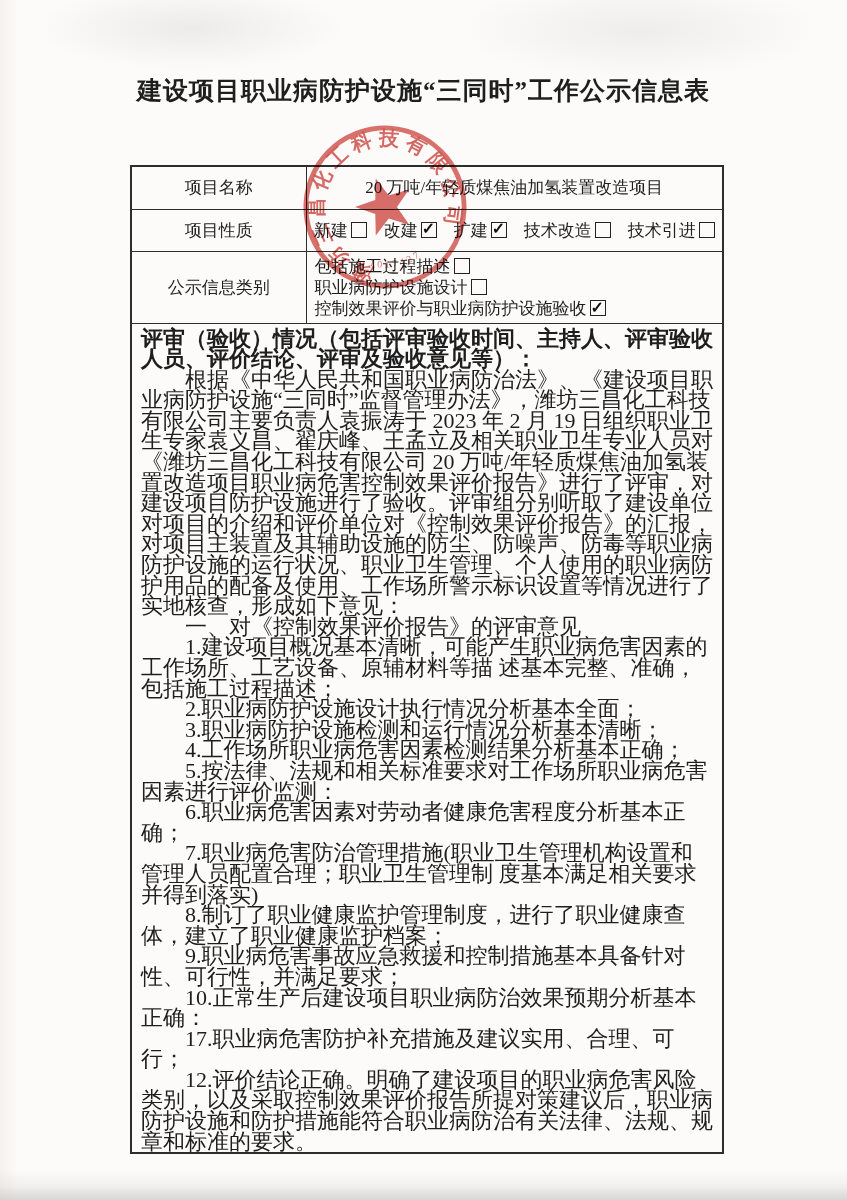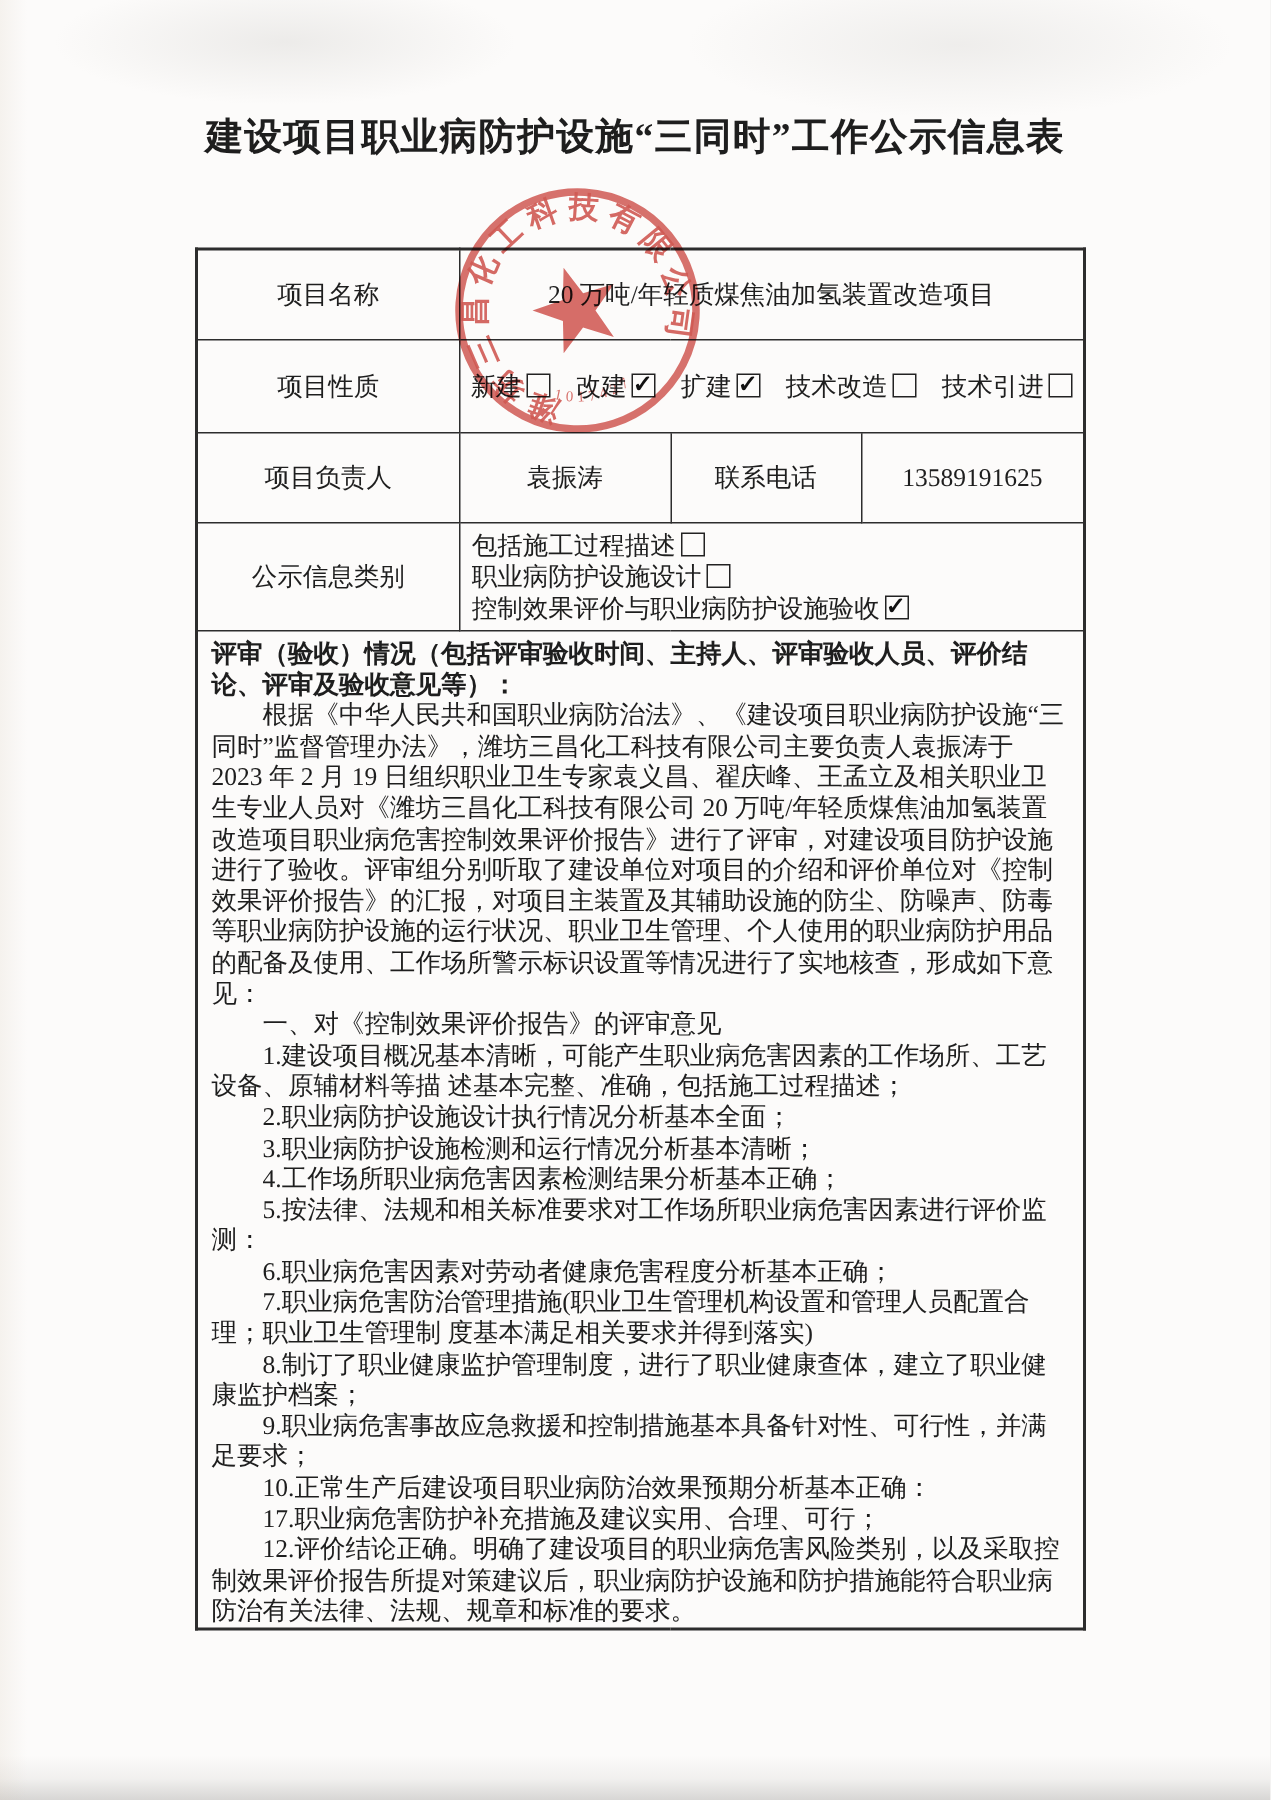--- a/index.html
+++ b/index.html
@@ -8,33 +8,33 @@
   .page::before{content:"";position:absolute;inset:0;pointer-events:none;
     background:
       radial-gradient(220px 60px at 190px 28px, rgba(190,188,184,.25), rgba(190,188,184,0) 70%),
       radial-gradient(260px 70px at 640px 30px, rgba(190,188,184,.22), rgba(190,188,184,0) 70%),
       linear-gradient(90deg, rgba(214,200,182,.18) 0, rgba(214,200,182,0) 18px),
       linear-gradient(0deg, rgba(120,118,115,.28) 0, rgba(160,158,155,.12) 14px, rgba(160,158,155,0) 30px);}
   .doc-title{position:absolute;top:74px;left:0;right:0;text-align:center;
     font-size:25px;font-weight:700;letter-spacing:1px;}
   table.doc{position:absolute;left:130px;top:165px;width:592px;border-collapse:collapse;
     table-layout:fixed;border:2px solid #2d2d2d;}
-  td{border:1.5px solid #2d2d2d;font-size:17px;padding:19px 4px;vertical-align:middle;}
+  td{border:1.5px solid #2d2d2d;font-size:17px;padding:2px 4px;vertical-align:middle;}
   td.lbl{text-align:center;white-space:pre-line;line-height:21px;}
   td.val{text-align:center;white-space:pre-line;line-height:21px;}
   td.small{font-size:16px;}
   .optline{display:flex;justify-content:center;align-items:center;gap:17px;}
   .optstack{padding:3px 2px 3px 8px;}
   .optstack .opt{display:block;line-height:21px;text-align:left;}
   .opt{white-space:nowrap;}
   .cb{display:inline-block;width:14px;height:14px;border:1.7px solid #222;
     vertical-align:-2px;margin-left:3px;position:relative;}
   .cb[data-checked="true"]::after{content:"\2713";position:absolute;left:0px;top:-4px;
     font-size:16px;font-weight:700;color:#111;}
-  td.review{vertical-align:top;padding:5px 9px 0 9px;font-size:17px;line-height:20.6px;}
+  td.review{vertical-align:top;padding:5px 9px 0 9px;font-size:22px;line-height:20.6px;}
   td.review p{margin:0;}
   .rv-head{font-weight:700;}
   .rv-indent{text-indent:2em;}
   .rv-sub{font-weight:400;text-indent:2em;}
   .seal{position:absolute;left:299px;top:121px;width:172px;height:172px;
     transform:rotate(-18deg);opacity:.82;mix-blend-mode:multiply;pointer-events:none;}
   .seal text{fill:#c9362f;}
 </style>
 </head>
 <body>
@@ -64,26 +64,20 @@
         <div class="optline">
           <span class="opt"><span>新建</span><span class="cb" data-checked="false"></span></span>
           <span class="opt"><span>改建</span><span class="cb" data-checked="true"></span></span>
           <span class="opt"><span>扩建</span><span class="cb" data-checked="true"></span></span>
           <span class="opt"><span>技术改造</span><span class="cb" data-checked="false"></span></span>
           <span class="opt"><span>技术引进</span><span class="cb" data-checked="false"></span></span>
         </div>
       </td>
     </tr>
 
-    <tr style="height:41px">
-      <td class="lbl">项目负责人</td>
-      <td class="val">袁振涛</td>
-      <td class="lbl">联系电话</td>
-      <td class="val">13589191625</td>
-    </tr>
 
     <tr style="height:72px">
       <td class="lbl">公示信息类别</td>
       <td colspan="3" class="optstack">
         <span class="opt"><span>包括施工过程描述</span><span class="cb" data-checked="false"></span></span>
         <span class="opt"><span>职业病防护设施设计</span><span class="cb" data-checked="false"></span></span>
         <span class="opt"><span>控制效果评价与职业病防护设施验收</span><span class="cb" data-checked="true"></span></span>
       </td>
     </tr>
 

